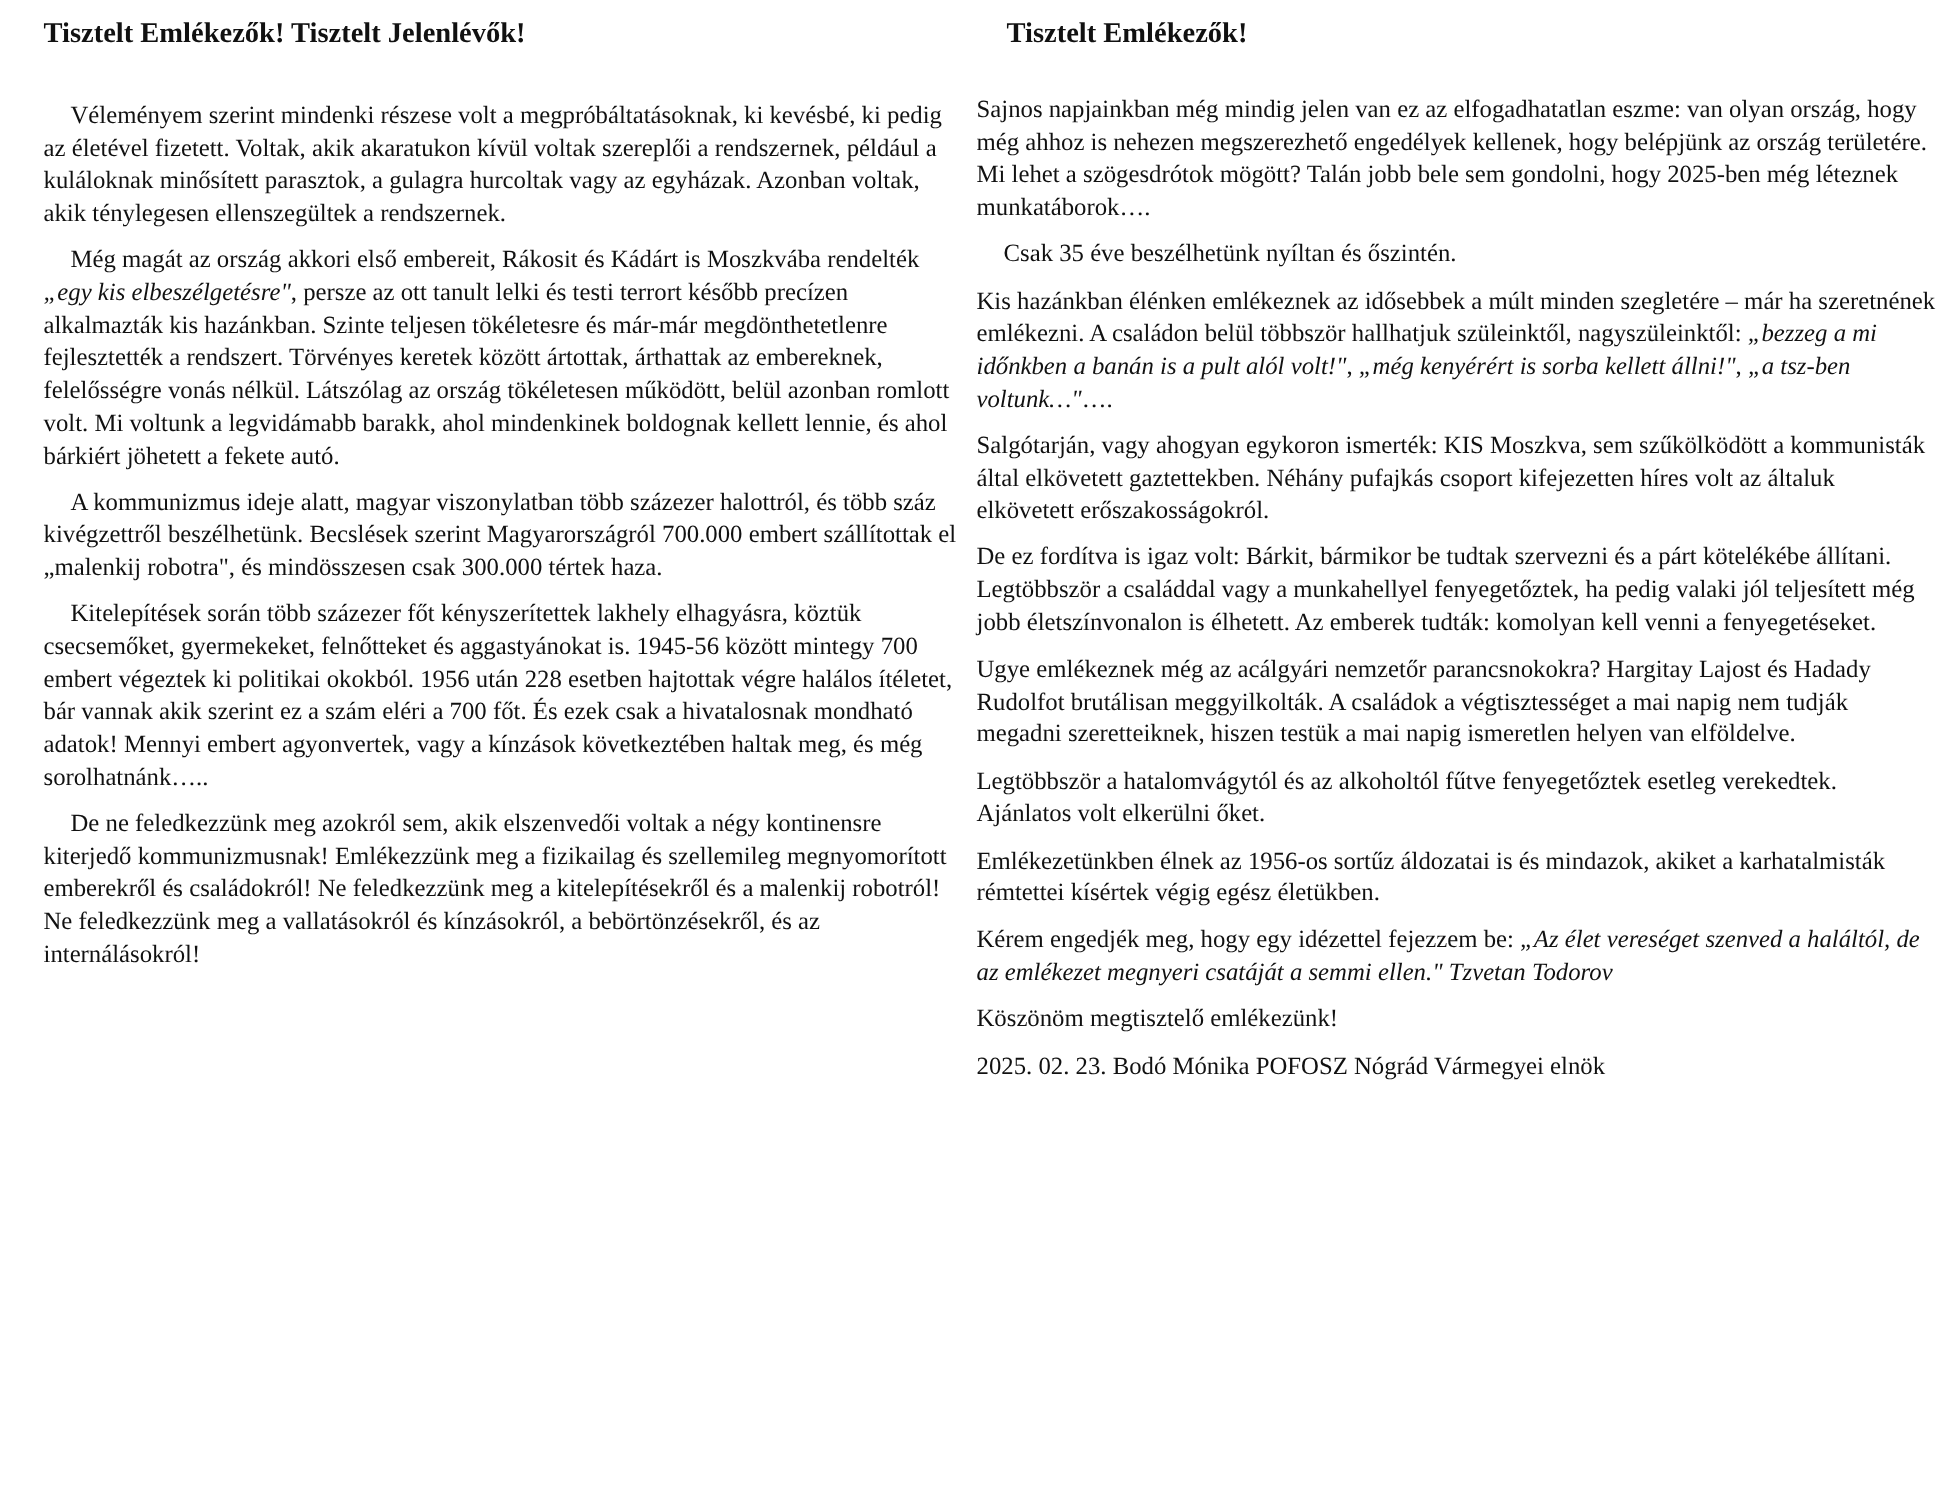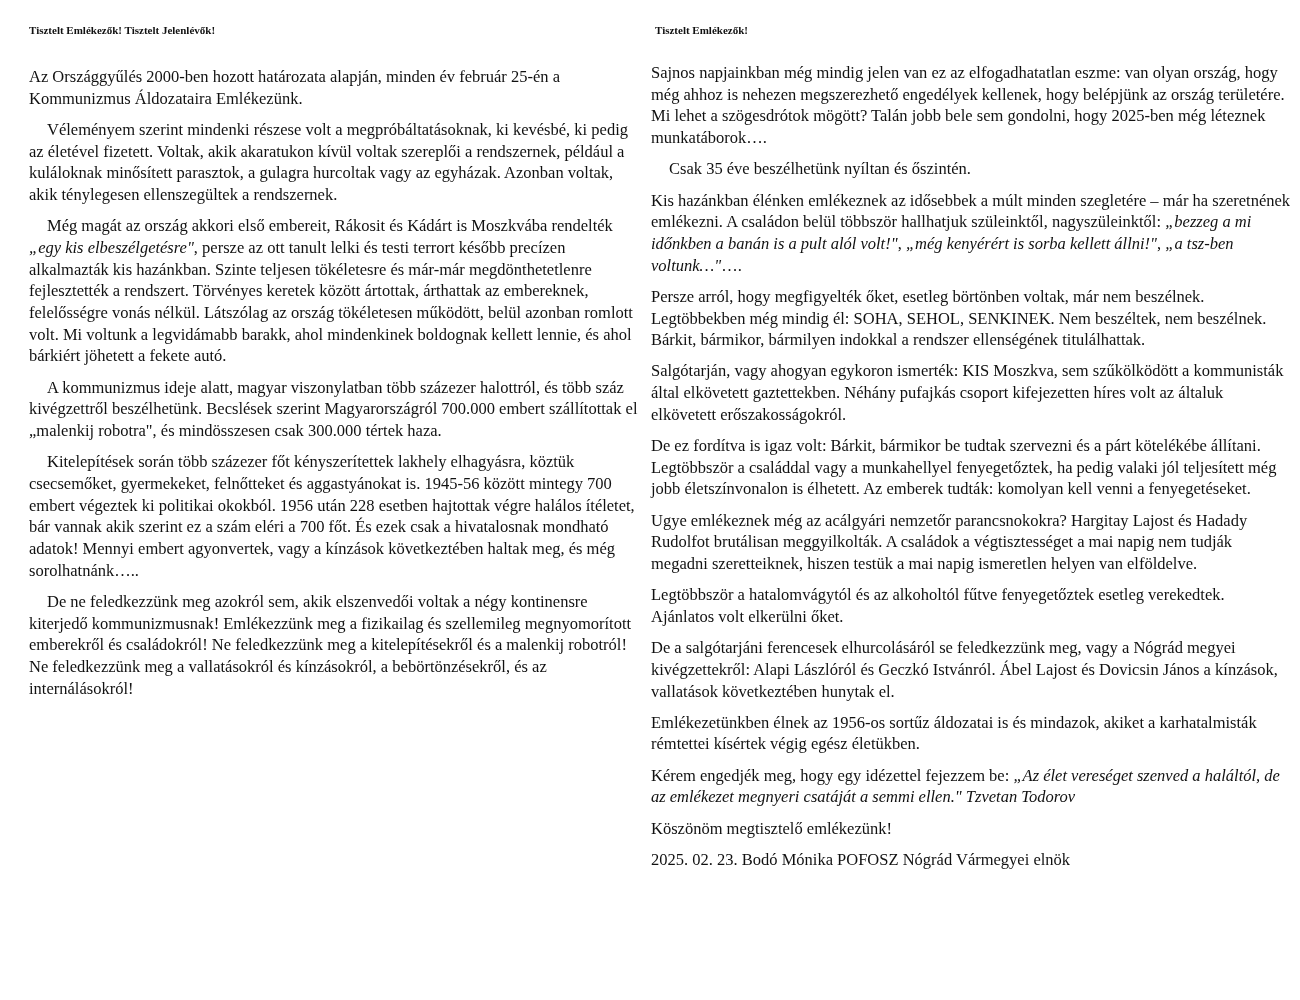--- a/index.html
+++ b/index.html
@@ -4,56 +4,53 @@
 <style>
   html, body { margin: 0; padding: 0; background: #ffffff; }
   body {
     width: 1300px; height: 1000px; overflow: hidden; position: relative;
     font-family: "Liberation Serif", serif; color: #111111;
   }
   .col { position: absolute; top: 0; }
   #col-left { left: 29px; width: 612px; }
   #col-right { left: 651px; width: 640px; }
   .title {
-    position: absolute; top: 12px; font-weight: bold; font-size: 11px; white-space: nowrap; margin-top: 12px;
+    position: absolute; top: 12px; font-weight: bold; font-size: 19px; white-space: nowrap;
   }
   #col-left .title { left: 0; }
-  #col-right .title { left: 4px; text-align: right; }
+  #col-right .title { left: 20px; text-align: right; }
   .body { position: absolute; left: 0; right: 0; top: 66px; font-size: 16.5px; line-height: 21.7px; }
   #col-right .body { top: 62px; }
   p { margin: 0 0 9.5px 0; }
   p.indent { text-indent: 18px; }
   p.closing { font-weight: bold; font-style: italic; font-size: 18.3px; line-height: 22px; margin-top: 2px; }
   em { font-style: italic; }
 </style>
 </head>
 <body>
 
 <div class="col" id="col-left">
   <div class="title">Tisztelt Emlékezők! Tisztelt Jelenlévők!</div>
   <div class="body">
-    <p>Az Országgyűlés 2000-ben hozott határozata alapján, minden év február 25-én a Kommunizmus Áldozataira Emlékezünk.</p>
     <p class="indent">Véleményem szerint mindenki részese volt a megpróbáltatásoknak, ki kevésbé, ki pedig az életével fizetett. Voltak, akik akaratukon kívül voltak szereplői a rendszernek, például a kuláloknak minősített parasztok, a gulagra hurcoltak vagy az egyházak. Azonban voltak, akik ténylegesen ellenszegültek a rendszernek.</p>
     <p class="indent"><span>Még magát az ország akkori első embereit, Rákosit és Kádárt is Moszkvába rendelték </span><em>„egy kis elbeszélgetésre"</em><span>, persze az ott tanult lelki és testi terrort később precízen alkalmazták kis hazánkban. Szinte teljesen tökéletesre és már-már megdönthetetlenre fejlesztették a rendszert. Törvényes keretek között ártottak, árthattak az embereknek, felelősségre vonás nélkül. Látszólag az ország tökéletesen működött, belül azonban romlott volt. Mi voltunk a legvidámabb barakk, ahol mindenkinek boldognak kellett lennie, és ahol bárkiért jöhetett a fekete autó.</span></p>
     <p class="indent">A kommunizmus ideje alatt, magyar viszonylatban több százezer halottról, és több száz kivégzettről beszélhetünk. Becslések szerint Magyarországról 700.000 embert szállítottak el „malenkij robotra", és mindösszesen csak 300.000 tértek haza.</p>
     <p class="indent">Kitelepítések során több százezer főt kényszerítettek lakhely elhagyásra, köztük csecsemőket, gyermekeket, felnőtteket és aggastyánokat is.  1945-56 között mintegy 700 embert végeztek ki politikai okokból. 1956 után 228 esetben hajtottak végre halálos ítéletet, bár vannak akik szerint ez a szám eléri a 700 főt. És ezek csak a hivatalosnak mondható adatok! Mennyi embert agyonvertek, vagy a kínzások következtében haltak meg, és még sorolhatnánk…..</p>
     <p class="indent">De ne feledkezzünk meg azokról sem, akik elszenvedői voltak a négy kontinensre kiterjedő kommunizmusnak! Emlékezzünk meg a fizikailag és szellemileg megnyomorított emberekről és családokról! Ne feledkezzünk meg a kitelepítésekről és a malenkij robotról! Ne feledkezzünk meg a vallatásokról és kínzásokról, a bebörtönzésekről, és az internálásokról!</p>
   </div>
 </div>
 
 <div class="col" id="col-right">
   <div class="title">Tisztelt Emlékezők!</div>
   <div class="body">
     <p>Sajnos napjainkban még mindig jelen van ez az elfogadhatatlan eszme: van olyan ország, hogy még ahhoz is nehezen megszerezhető engedélyek kellenek, hogy belépjünk az ország területére. Mi lehet a szögesdrótok mögött? Talán jobb bele sem gondolni, hogy 2025-ben még léteznek munkatáborok….</p>
     <p class="indent">Csak 35 éve beszélhetünk nyíltan és őszintén.</p>
     <p><span>Kis hazánkban élénken emlékeznek az idősebbek a múlt minden szegletére – már ha szeretnének emlékezni. A családon belül többször hallhatjuk szüleinktől, nagyszüleinktől: </span><em>„bezzeg a mi időnkben a banán is a pult alól volt!"</em><span>, </span><em>„még kenyérért is sorba kellett állni!"</em><span>, </span><em>„a tsz-ben voltunk…"</em><span>….</span></p>
-    <p>Persze arról, hogy megfigyelték őket, esetleg börtönben voltak, már nem beszélnek. Legtöbbekben még mindig él: SOHA, SEHOL, SENKINEK. Nem beszéltek, nem beszélnek. Bárkit, bármikor, bármilyen indokkal a rendszer ellenségének titulálhattak.</p>
     <p>Salgótarján, vagy ahogyan egykoron ismerték: KIS Moszkva, sem szűkölködött a kommunisták által elkövetett gaztettekben. Néhány pufajkás csoport kifejezetten híres volt az általuk elkövetett erőszakosságokról.</p>
     <p>De ez fordítva is igaz volt: Bárkit, bármikor be tudtak szervezni és a párt kötelékébe állítani. Legtöbbször a családdal vagy a munkahellyel fenyegetőztek, ha pedig valaki jól teljesített még jobb életszínvonalon is élhetett. Az emberek tudták: komolyan kell venni a fenyegetéseket.</p>
     <p>Ugye emlékeznek még az acálgyári nemzetőr parancsnokokra? Hargitay Lajost és Hadady Rudolfot brutálisan meggyilkolták. A családok a végtisztességet a mai napig nem tudják megadni szeretteiknek, hiszen testük a mai napig ismeretlen helyen van elföldelve.</p>
     <p>Legtöbbször a hatalomvágytól és az alkoholtól fűtve fenyegetőztek esetleg verekedtek. Ajánlatos volt elkerülni őket.</p>
-    <p>De a salgótarjáni ferencesek elhurcolásáról se feledkezzünk meg, vagy a Nógrád megyei kivégzettekről: Alapi Lászlóról és Geczkó Istvánról. Ábel Lajost és Dovicsin János a kínzások, vallatások következtében hunytak el.</p>
     <p>Emlékezetünkben élnek az 1956-os sortűz áldozatai is és mindazok, akiket a karhatalmisták rémtettei kísértek végig egész életükben.</p>
     <p><span>Kérem engedjék meg, hogy egy idézettel fejezzem be: </span><em>„Az élet vereséget szenved a haláltól, de az emlékezet megnyeri csatáját a semmi ellen." Tzvetan Todorov</em></p>
     <p>Köszönöm megtisztelő emlékezünk!</p>
     <p>2025. 02. 23. Bodó Mónika POFOSZ Nógrád Vármegyei elnök</p>
   </div>
 </div>
 
 </body></html>

